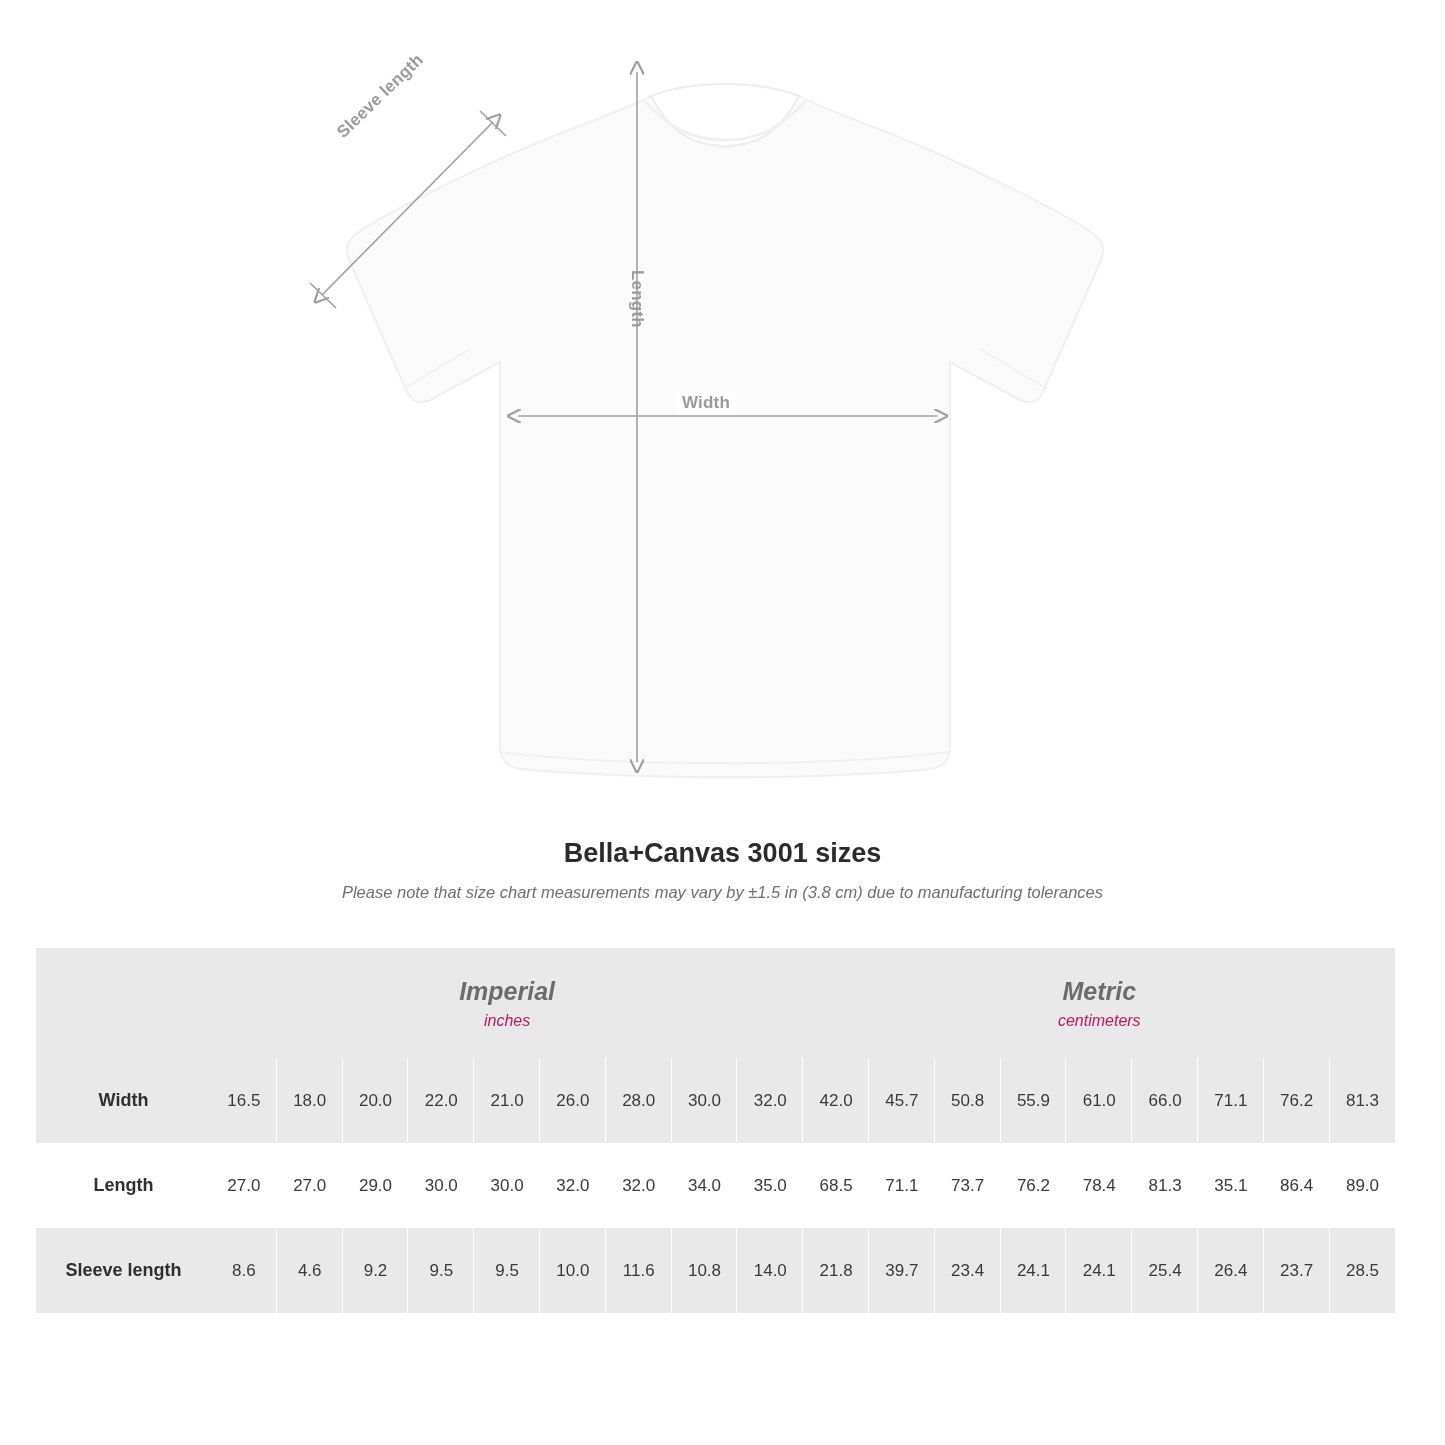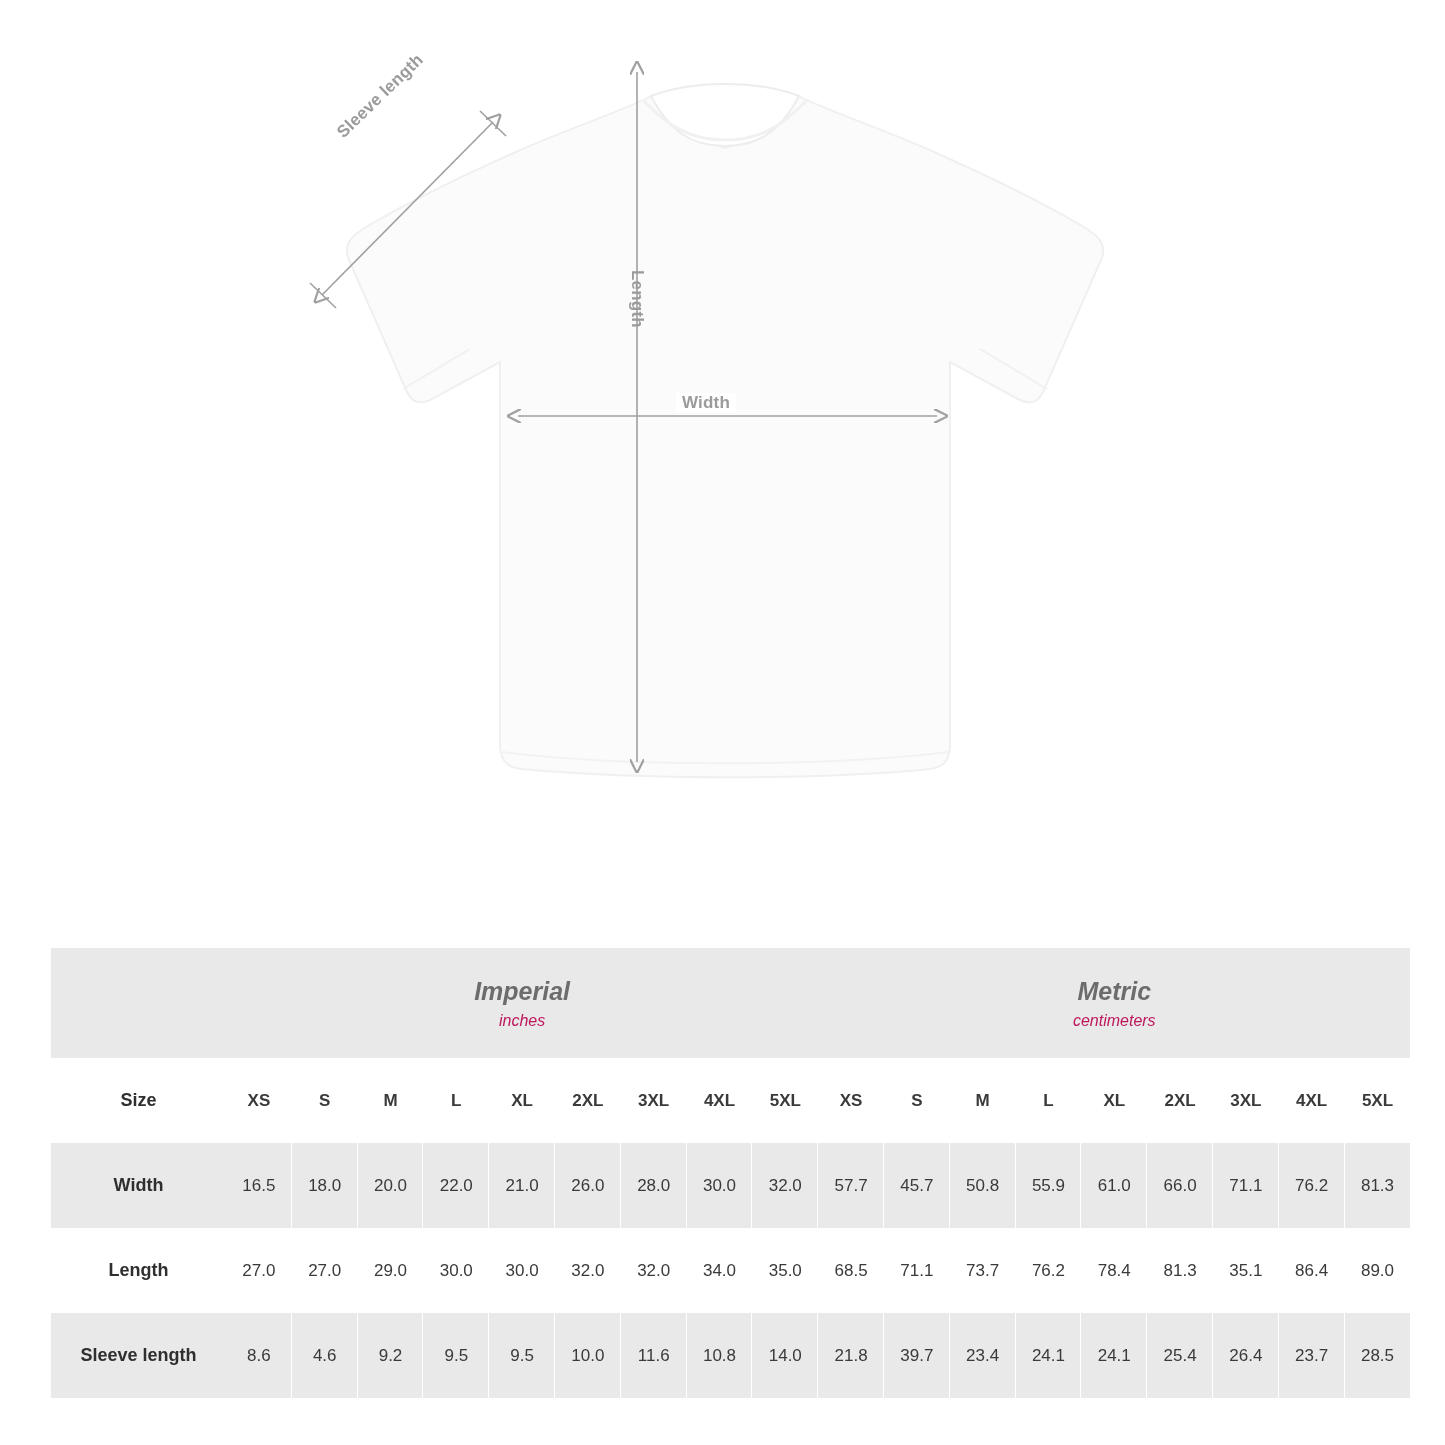--- a/index.html
+++ b/index.html
@@ -71,21 +71,21 @@
   .chart-note {
     font-size: 16.5px;
     font-style: italic;
     color: #6f6f6f;
     margin: 14px 0 0 0;
   }
 
   
   .table-wrap {
     position: absolute;
-    left: 51px;
+    left: 36px;
     top: 948px;
     width: 1359px;
   }
   table.size-table {
     border-collapse: collapse;
     width: 1359px;
     table-layout: fixed;
   }
   table.size-table td,
   table.size-table th {
@@ -189,74 +189,57 @@
         <line x1="310" y1="283" x2="336" y2="308" stroke="#a0a0a0" stroke-width="1.6"></line>
         <line x1="480" y1="111" x2="506" y2="136" stroke="#a0a0a0" stroke-width="1.6"></line>
       </g>
     </svg>
 
     <div class="dim-label label-sleeve">Sleeve length</div>
     <div class="dim-label label-length">Length</div>
     <div class="dim-label label-width">Width</div>
   </div>
 
+  <div class="title-block">
+    <h1 class="chart-title">Bella+Canvas 3001 sizes</h1>
+    <p class="chart-note">Please note that size chart measurements may vary by ±1.5 in (3.8 cm) due to manufacturing tolerances</p>
+  </div>
 
   <div class="table-wrap">
     <table class="size-table">
       <colgroup>
         <col style="width:175px">
         <col span="18" style="width:65.8px">
       </colgroup>
       <tbody>
         <tr class="unit-head">
           <td></td>
           <td colspan="9">
             <div class="unit-name">Imperial</div>
             <div class="unit-sub">inches</div>
           </td>
           <td colspan="9">
             <div class="unit-name">Metric</div>
             <div class="unit-sub">centimeters</div>
           </td>
         </tr>
 
-        <tr class="row-head">
-          <td class="rowlabel">Size</td>
-          <td class="cell-sep">XS</td>
-          <td class="cell-sep">S</td>
-          <td class="cell-sep">M</td>
-          <td class="cell-sep">L</td>
-          <td class="cell-sep">XL</td>
-          <td class="cell-sep">2XL</td>
-          <td class="cell-sep">3XL</td>
-          <td class="cell-sep">4XL</td>
-          <td class="cell-sep">5XL</td>
-          <td class="cell-sep">XS</td>
-          <td class="cell-sep">S</td>
-          <td class="cell-sep">M</td>
-          <td class="cell-sep">L</td>
-          <td class="cell-sep">XL</td>
-          <td class="cell-sep">2XL</td>
-          <td class="cell-sep">3XL</td>
-          <td class="cell-sep">4XL</td>
-          <td>5XL</td>
-        </tr>
 
         <tr class="data-row row-shaded">
           <td class="rowlabel">Width</td>
           <td class="cell-sep">16.5</td>
           <td class="cell-sep">18.0</td>
           <td class="cell-sep">20.0</td>
           <td class="cell-sep">22.0</td>
           <td class="cell-sep">21.0</td>
           <td class="cell-sep">26.0</td>
           <td class="cell-sep">28.0</td>
           <td class="cell-sep">30.0</td>
           <td class="cell-sep">32.0</td>
-          <td class="cell-sep">57.7</td>
+          <td class="cell-sep">42.0</td>
           <td class="cell-sep">45.7</td>
           <td class="cell-sep">50.8</td>
           <td class="cell-sep">55.9</td>
           <td class="cell-sep">61.0</td>
           <td class="cell-sep">66.0</td>
           <td class="cell-sep">71.1</td>
           <td class="cell-sep">76.2</td>
           <td>81.3</td>
         </tr>
 

